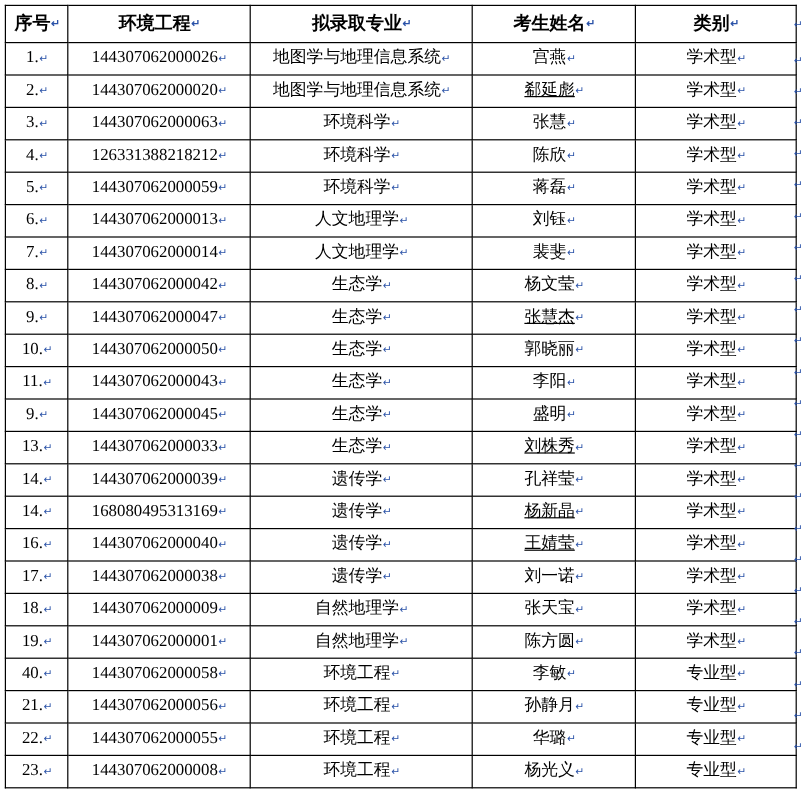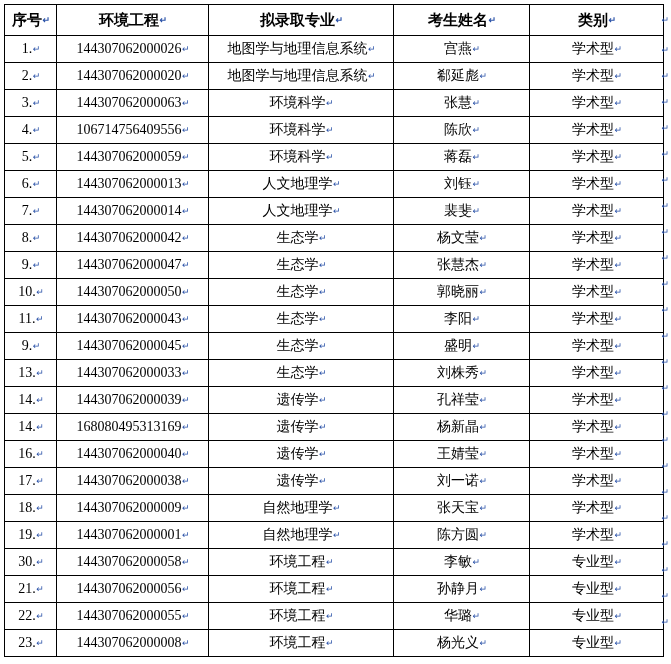--- a/index.html
+++ b/index.html
@@ -78,20 +78,21 @@
   }
   .margin-marks span {
     position: absolute;
     right: 1px;
     font-size: 9px;
     color: #2a52a8;
     font-family: "Liberation Sans", sans-serif;
     line-height: 1;
   }
   .underline-name {
+    text-decoration: underline;
     text-decoration-color: #000000;
   }
 </style>
 </head>
 <body>
 
 <div class="page">
 
   <table class="roster">
     <colgroup>
@@ -127,21 +128,21 @@
         </tr>
         <tr>
           <td><span class="cell-inner"><span>3.</span><span class="pilcrow">↵</span></span></td>
           <td><span class="cell-inner"><span>144307062000063</span><span class="pilcrow">↵</span></span></td>
           <td><span class="cell-inner"><span>环境科学</span><span class="pilcrow">↵</span></span></td>
           <td><span class="cell-inner"><span>张慧</span><span class="pilcrow">↵</span></span></td>
           <td><span class="cell-inner"><span>学术型</span><span class="pilcrow">↵</span></span></td>
         </tr>
         <tr>
           <td><span class="cell-inner"><span>4.</span><span class="pilcrow">↵</span></span></td>
-          <td><span class="cell-inner"><span>106714756409556</span><span class="pilcrow">↵</span></span></td>
+          <td><span class="cell-inner"><span>126331388218212</span><span class="pilcrow">↵</span></span></td>
           <td><span class="cell-inner"><span>环境科学</span><span class="pilcrow">↵</span></span></td>
           <td><span class="cell-inner"><span>陈欣</span><span class="pilcrow">↵</span></span></td>
           <td><span class="cell-inner"><span>学术型</span><span class="pilcrow">↵</span></span></td>
         </tr>
         <tr>
           <td><span class="cell-inner"><span>5.</span><span class="pilcrow">↵</span></span></td>
           <td><span class="cell-inner"><span>144307062000059</span><span class="pilcrow">↵</span></span></td>
           <td><span class="cell-inner"><span>环境科学</span><span class="pilcrow">↵</span></span></td>
           <td><span class="cell-inner"><span>蒋磊</span><span class="pilcrow">↵</span></span></td>
           <td><span class="cell-inner"><span>学术型</span><span class="pilcrow">↵</span></span></td>
@@ -238,21 +239,21 @@
           <td><span class="cell-inner"><span>学术型</span><span class="pilcrow">↵</span></span></td>
         </tr>
         <tr>
           <td><span class="cell-inner"><span>19.</span><span class="pilcrow">↵</span></span></td>
           <td><span class="cell-inner"><span>144307062000001</span><span class="pilcrow">↵</span></span></td>
           <td><span class="cell-inner"><span>自然地理学</span><span class="pilcrow">↵</span></span></td>
           <td><span class="cell-inner"><span>陈方圆</span><span class="pilcrow">↵</span></span></td>
           <td><span class="cell-inner"><span>学术型</span><span class="pilcrow">↵</span></span></td>
         </tr>
         <tr>
-          <td><span class="cell-inner"><span>30.</span><span class="pilcrow">↵</span></span></td>
+          <td><span class="cell-inner"><span>40.</span><span class="pilcrow">↵</span></span></td>
           <td><span class="cell-inner"><span>144307062000058</span><span class="pilcrow">↵</span></span></td>
           <td><span class="cell-inner"><span>环境工程</span><span class="pilcrow">↵</span></span></td>
           <td><span class="cell-inner"><span>李敏</span><span class="pilcrow">↵</span></span></td>
           <td><span class="cell-inner"><span>专业型</span><span class="pilcrow">↵</span></span></td>
         </tr>
         <tr>
           <td><span class="cell-inner"><span>21.</span><span class="pilcrow">↵</span></span></td>
           <td><span class="cell-inner"><span>144307062000056</span><span class="pilcrow">↵</span></span></td>
           <td><span class="cell-inner"><span>环境工程</span><span class="pilcrow">↵</span></span></td>
           <td><span class="cell-inner"><span>孙静月</span><span class="pilcrow">↵</span></span></td>

